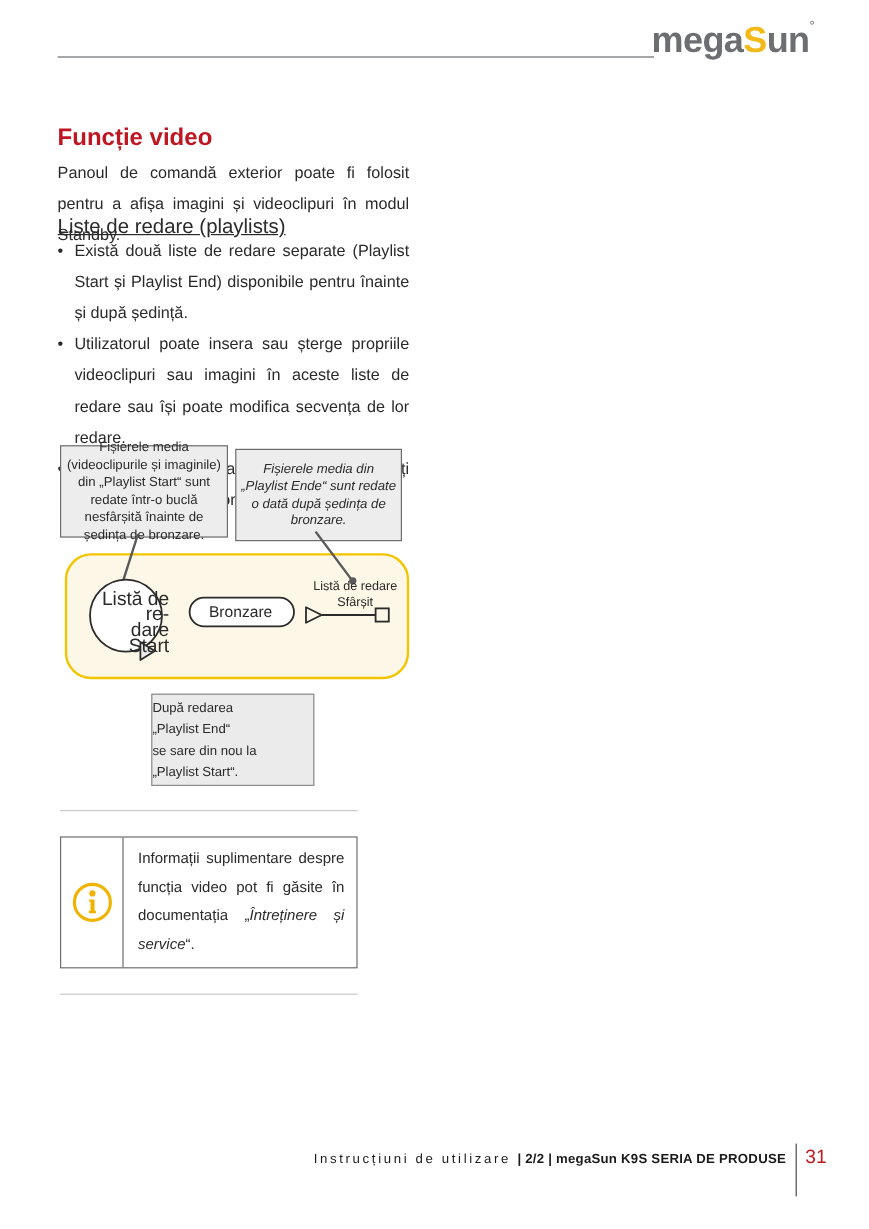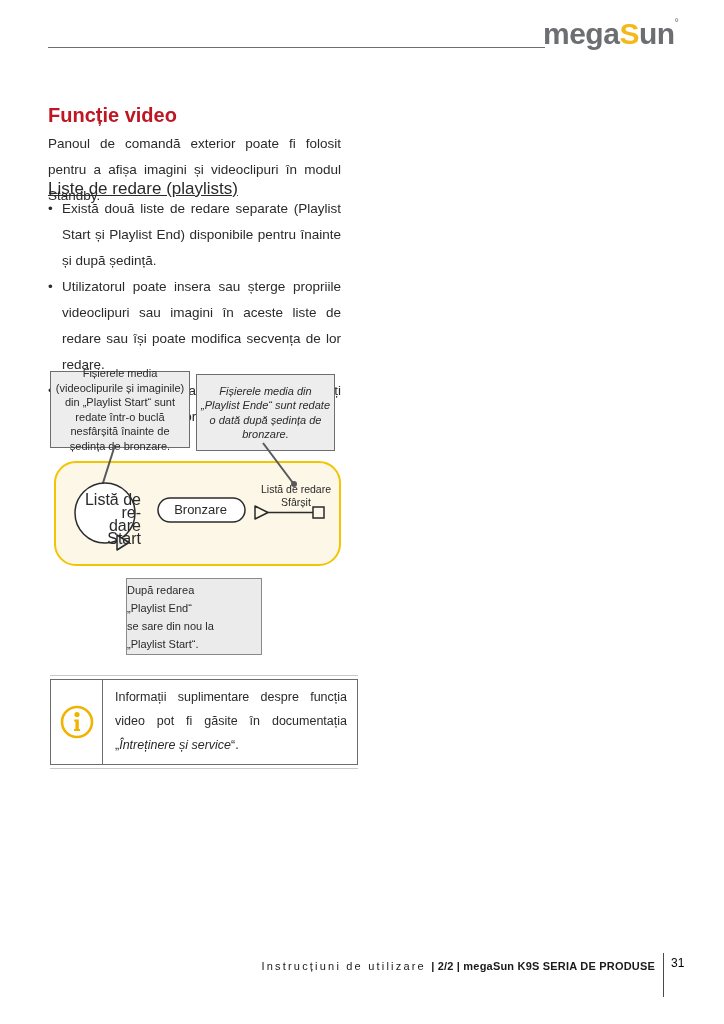--- a/index.html
+++ b/index.html
@@ -70,23 +70,23 @@
   
   .loop-note {
     position: absolute; left: 126px; top: 578px; width: 136px; height: 77px;
     background: #ebebec; border: 1px solid #8a8a8a;
     font-size: 11px; line-height: 18px; text-align: center;
     display: flex; flex-direction: column; align-items: flex-start; justify-content: center;
   }
 
   
   .info-note {
-    position: absolute; left: 50px; top: 675px; width: 308px;
+    position: absolute; left: 50px; top: 675px; width: 248px;
     border-top: 1px solid #c9c9c9; border-bottom: 1px solid #c9c9c9;
-    padding: 3px 0;
+    padding: 21px 0;
   }
   .info-inner {
     border: 1px solid #6d6d6d; display: flex; align-items: stretch; background: #fff;
   }
   .info-icon-cell {
     flex: 0 0 52px; border-right: 1px solid #6d6d6d;
     display: flex; align-items: center; justify-content: center;
   }
   .info-text {
     flex: 1; padding: 5px 10px 7px 12px;
@@ -100,21 +100,21 @@
     font-size: 11px; color: #1a1a1a;
   }
   .footer-line .doc-label { letter-spacing: 2.2px; }
   .footer-line .doc-meta { font-weight: bold; letter-spacing: 0.2px; }
   .page-num-rule {
     position: absolute; left: 663px; top: 953px; width: 1px; height: 44px;
     background: #4a4a4a;
   }
   .page-num {
     position: absolute; left: 671px; top: 956px;
-    font-size: 12px; color: #000000;
+    font-size: 16px; color: #b91c1c;
   }
 </style>
 </head>
 <body>
 
 <div class="page">
 
   <div class="header-rule"></div>
   <div class="logo">
     <span>mega</span><span class="accent">S</span><span>un</span><span class="tm">°</span>

